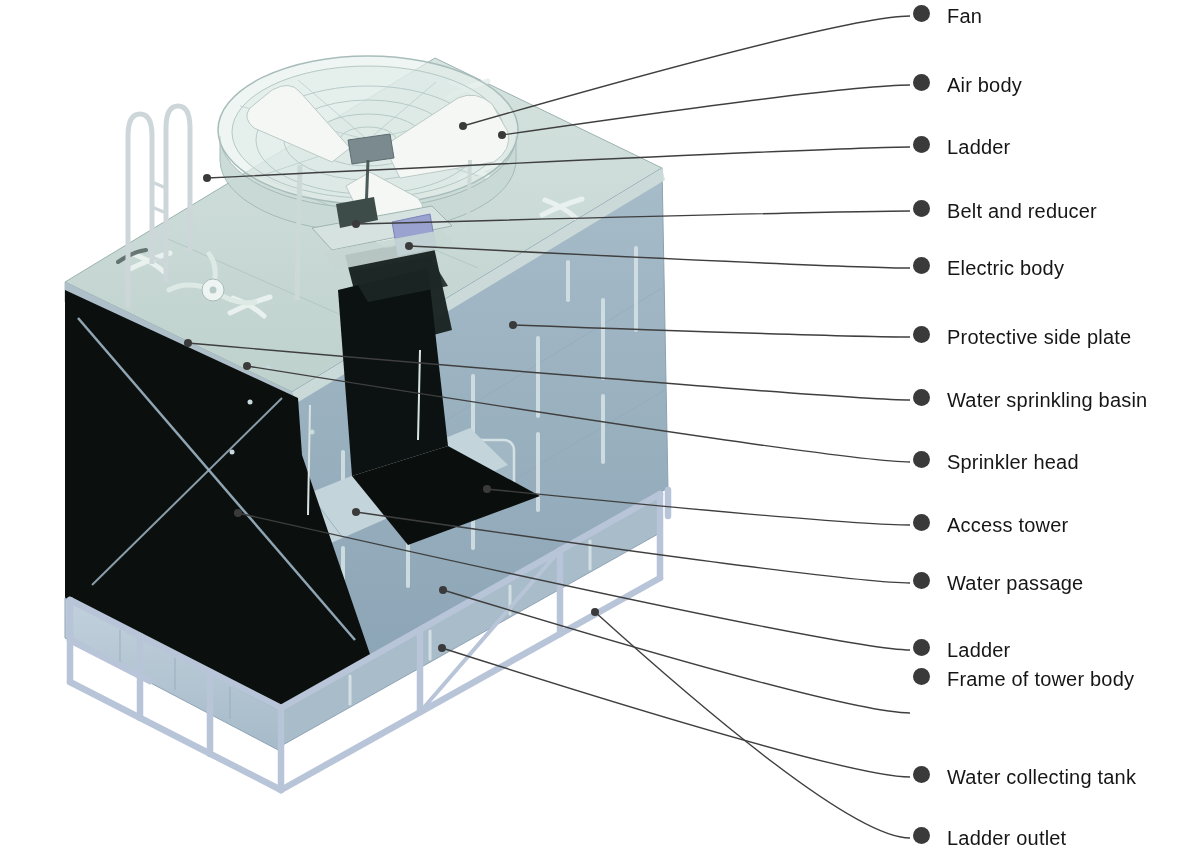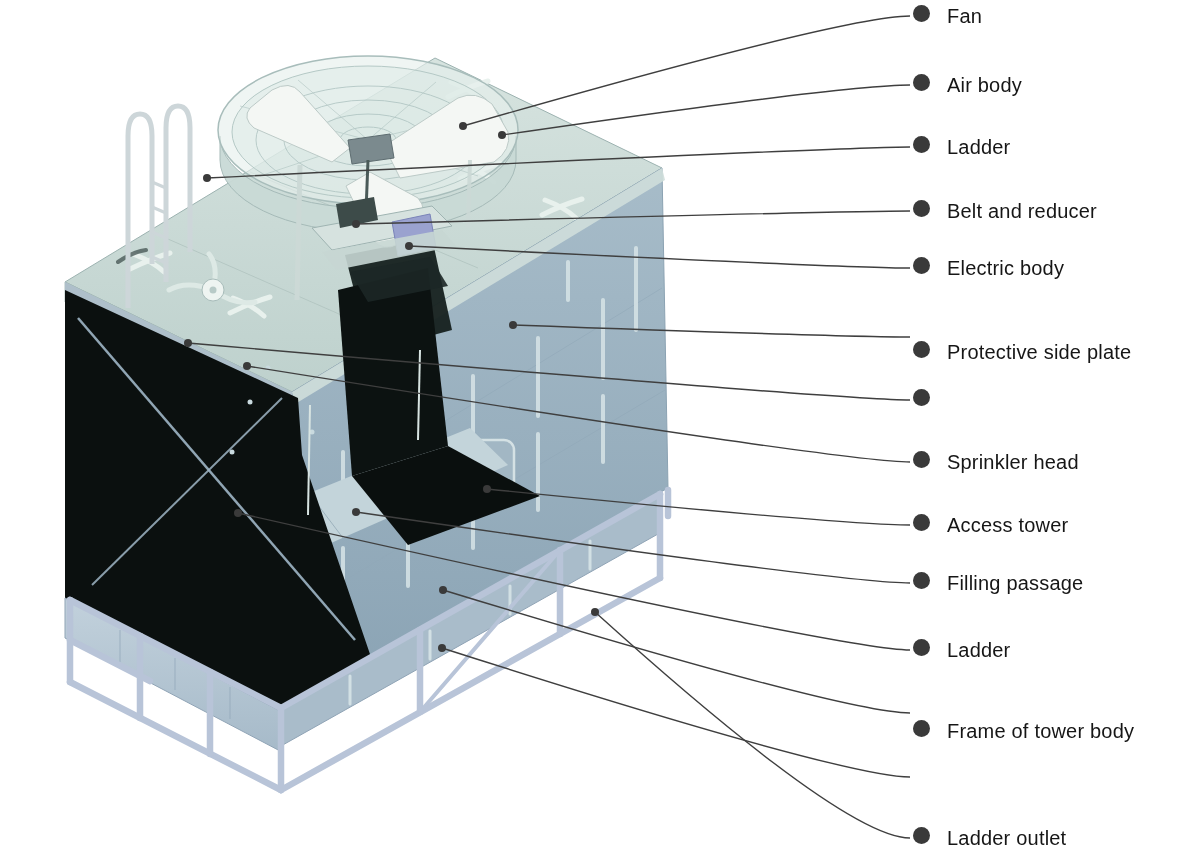--- a/index.html
+++ b/index.html
@@ -267,45 +267,50 @@
     <span class="label-text">Ladder</span>
   </div>
   <div class="label-row" style="top:200px">
     <span class="bullet"></span>
     <span class="label-text">Belt and reducer</span>
   </div>
   <div class="label-row" style="top:257px">
     <span class="bullet"></span>
     <span class="label-text">Electric body</span>
   </div>
-  <div class="label-row" style="top:341px">
+  <div class="label-row" style="top:326px">
     <span class="bullet"></span>
     <span class="label-text">Protective side plate</span>
   </div>
   <div class="label-row" style="top:389px">
     <span class="bullet"></span>
+    <span class="label-text">Water sprinkling basin</span>
   </div>
   <div class="label-row" style="top:451px">
     <span class="bullet"></span>
     <span class="label-text">Sprinkler head</span>
   </div>
   <div class="label-row" style="top:514px">
     <span class="bullet"></span>
     <span class="label-text">Access tower</span>
   </div>
   <div class="label-row" style="top:572px">
     <span class="bullet"></span>
-    <span class="label-text">Filling passage</span>
+    <span class="label-text">Water passage</span>
   </div>
   <div class="label-row" style="top:639px">
     <span class="bullet"></span>
     <span class="label-text">Ladder</span>
   </div>
-  <div class="label-row" style="top:720px">
+  <div class="label-row" style="top:668px">
     <span class="bullet"></span>
     <span class="label-text">Frame of tower body</span>
   </div>
+  <div class="label-row" style="top:766px">
+    <span class="bullet"></span>
+    <span class="label-text">Water collecting tank</span>
+  </div>
   <div class="label-row" style="top:827px">
     <span class="bullet"></span>
     <span class="label-text">Ladder outlet</span>
   </div>
 
 </div>
 
 </body></html>

